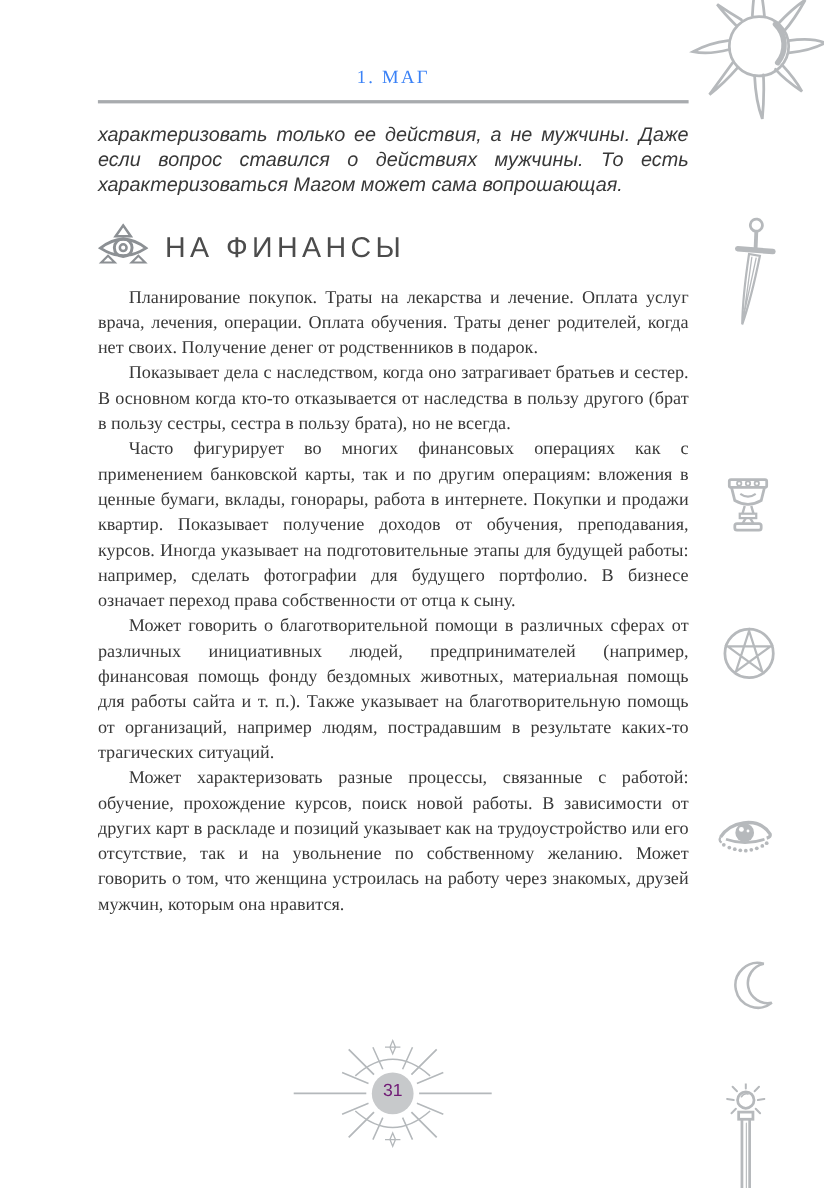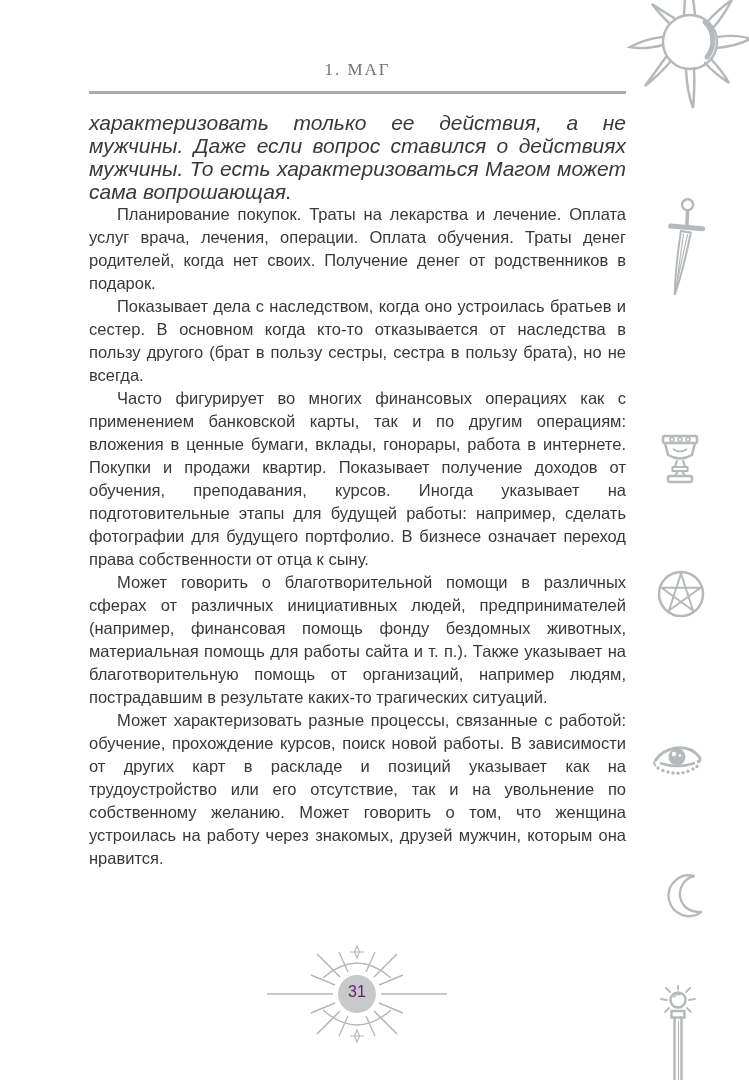--- a/index.html
+++ b/index.html
@@ -3,31 +3,31 @@
 <meta charset="utf-8">
 <style>
   html,body{margin:0;padding:0;background:#ffffff;}
   .page{
     position:relative;width:749px;height:1080px;background:#ffffff;
     overflow:hidden;font-family:"Liberation Sans","DejaVu Sans",sans-serif;
   }
   .content{position:absolute;left:89px;top:60px;width:537px;}
   .running-head{
     font-family:"Liberation Serif","DejaVu Serif",serif;
-    font-size:17px;letter-spacing:2px;text-align:center;color:#737373;
+    font-size:17px;letter-spacing:2px;text-align:center;color:#3b82f6;
     margin:0 0 11px 0;
   }
   .head-rule{height:3px;background:#a8abae;margin:0 0 17px 0;}
   .intro{
-    font-style:italic;font-size:21px;line-height:23px;color:#383838;
+    font-style:italic;font-size:18px;line-height:23px;color:#383838;
     text-align:justify;margin:0;hyphens:auto;
   }
   p.body{
     font-size:16.5px;line-height:23px;color:#383838;text-align:justify;
-    margin:0;text-indent:28px;hyphens:auto;
+    margin:0;text-indent:28px;hyphens:auto;font-family:Liberation Serif, serif;
   }
   .section-head{display:flex;align-items:center;gap:15px;margin:23px 0 11px 0;}
   .section-head .emblem{flex:0 0 auto;display:block;}
   .section-head h2{
     font-size:26px;font-weight:400;letter-spacing:4px;color:#4c4c4c;margin:0;
   }
   .margin-icon{position:absolute;}
   .footer-ornament{position:absolute;left:227px;top:944px;}
   .page-num{
     position:absolute;left:337px;top:983px;width:40px;text-align:center;
@@ -39,22 +39,35 @@
 
 <div class="page">
 
   <div class="content">
 
     <div class="running-head">1. МАГ</div>
     <div class="head-rule"></div>
 
     <p class="intro">характеризовать только ее действия, а не мужчины. Даже если вопрос ставился о действиях мужчины. То есть характеризоваться Магом может сама вопрошающая.</p>
 
+    <div class="section-head">
+      <span class="emblem">
+        <svg width="46" height="39" viewBox="0 0 60 50" fill="none" stroke="#8c9094">
+          <path d="M30 2 L39 15 L21 15 Z" stroke-width="3"></path>
+          <path d="M3 29 Q30 8 57 29 Q30 47 3 29 Z" stroke-width="3.5"></path>
+          <circle cx="30" cy="28.5" r="10.5" stroke-width="3.5"></circle>
+          <circle cx="30" cy="28.5" r="4" stroke-width="3"></circle>
+          <path d="M12 38 L20 46 L4 46 Z" stroke-width="2.5"></path>
+          <path d="M48 38 L56 46 L40 46 Z" stroke-width="2.5"></path>
+        </svg>
+      </span>
+      <h2>НА ФИНАНСЫ</h2>
+    </div>
     <p class="body">Планирование покупок. Траты на лекарства и лечение. Оплата услуг врача, лечения, операции. Оплата обучения. Траты денег родителей, когда нет своих. Получение денег от родственников в подарок.</p>
-    <p class="body">Показывает дела с наследством, когда оно устроилась братьев и сестер. В основном когда кто-то отказывается от наследства в пользу другого (брат в пользу сестры, сестра в пользу брата), но не всегда.</p>
+    <p class="body">Показывает дела с наследством, когда оно затрагивает братьев и сестер. В основном когда кто-то отказывается от наследства в пользу другого (брат в пользу сестры, сестра в пользу брата), но не всегда.</p>
     <p class="body">Часто фигурирует во многих финансовых операциях как с применением банковской карты, так и по другим операциям: вложения в ценные бумаги, вклады, гонорары, работа в интернете. Покупки и продажи квартир. Показывает получение доходов от обучения, преподавания, курсов. Иногда указывает на подготовительные этапы для будущей работы: например, сделать фотографии для будущего портфолио. В бизнесе означает переход права собственности от отца к сыну.</p>
     <p class="body">Может говорить о благотворительной помощи в различных сферах от различных инициативных людей, предпринимателей (например, финансовая помощь фонду бездомных животных, материальная помощь для работы сайта и т. п.). Также указывает на благотворительную помощь от организаций, например людям, пострадавшим в результате каких-то трагических ситуаций.</p>
 
     <p class="body">Может характеризовать разные процессы, связанные с работой: обучение, прохождение курсов, поиск новой работы. В зависимости от других карт в раскладе и позиций указывает как на трудоустройство или его отсутствие, так и на увольнение по собственному желанию. Может говорить о том, что женщина устроилась на работу через знакомых, друзей мужчин, которым она нравится.</p>
 
   </div>
 
   <span class="margin-icon" style="left:608px;top:-40px;">
     <svg width="160" height="160" viewBox="0 0 160 160" fill="none" stroke="#b6b9bc" stroke-width="2.5" stroke-linecap="round">
       <circle cx="82" cy="82" r="27"></circle>

